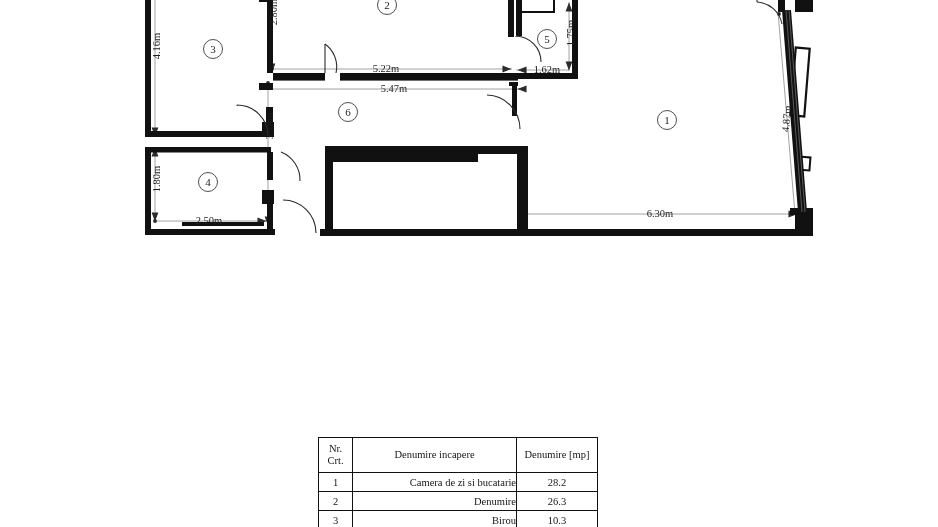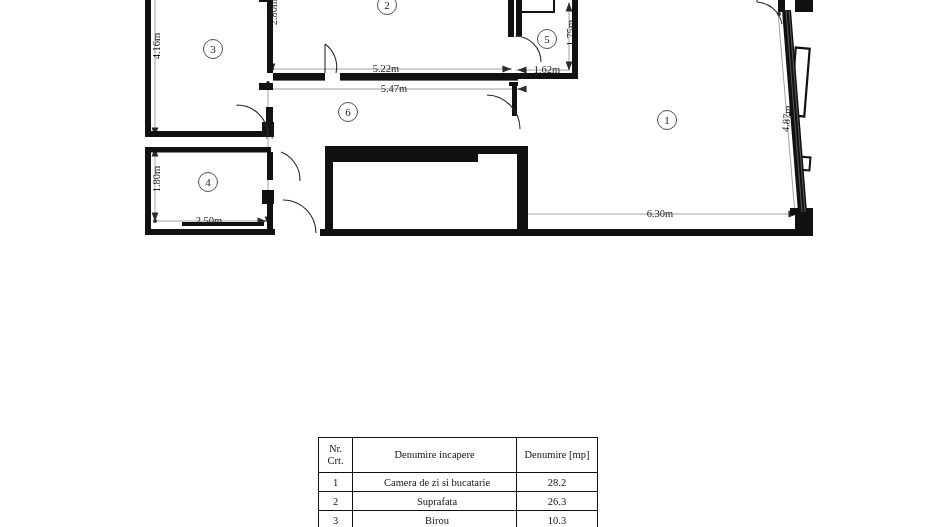--- a/index.html
+++ b/index.html
@@ -49,21 +49,21 @@
     text-align: center;
     vertical-align: middle;
     line-height: 1.12;
     font-size: 10.5px;
   }
   #schedule-table tbody td {
     height: 18px;
     vertical-align: middle;
   }
   .col-nr      { width: 34px;  text-align: center; }
-  .col-name    { width: 164px; text-align: center; padding-left: 5px !important; }
+  .col-name    { width: 164px; text-align: right; padding-left: 5px !important; }
   .col-area    { width: 82px;  text-align: center; }
 
   
   .dimtext {
     font-family: "Liberation Serif", serif;
     font-size: 10.5px;
     fill: #1d1d1d;
   }
   .roomnum {
     font-family: "Liberation Serif", serif;
@@ -275,21 +275,21 @@
     </tr>
   </thead>
   <tbody>
     <tr>
       <td class="col-nr">1</td>
       <td class="col-name">Camera de zi si bucatarie</td>
       <td class="col-area">28.2</td>
     </tr>
     <tr>
       <td class="col-nr">2</td>
-      <td class="col-name">Suprafata</td>
+      <td class="col-name">Denumire</td>
       <td class="col-area">26.3</td>
     </tr>
     <tr>
       <td class="col-nr">3</td>
       <td class="col-name">Birou</td>
       <td class="col-area">10.3</td>
     </tr>
 
   </tbody>
 </table>

